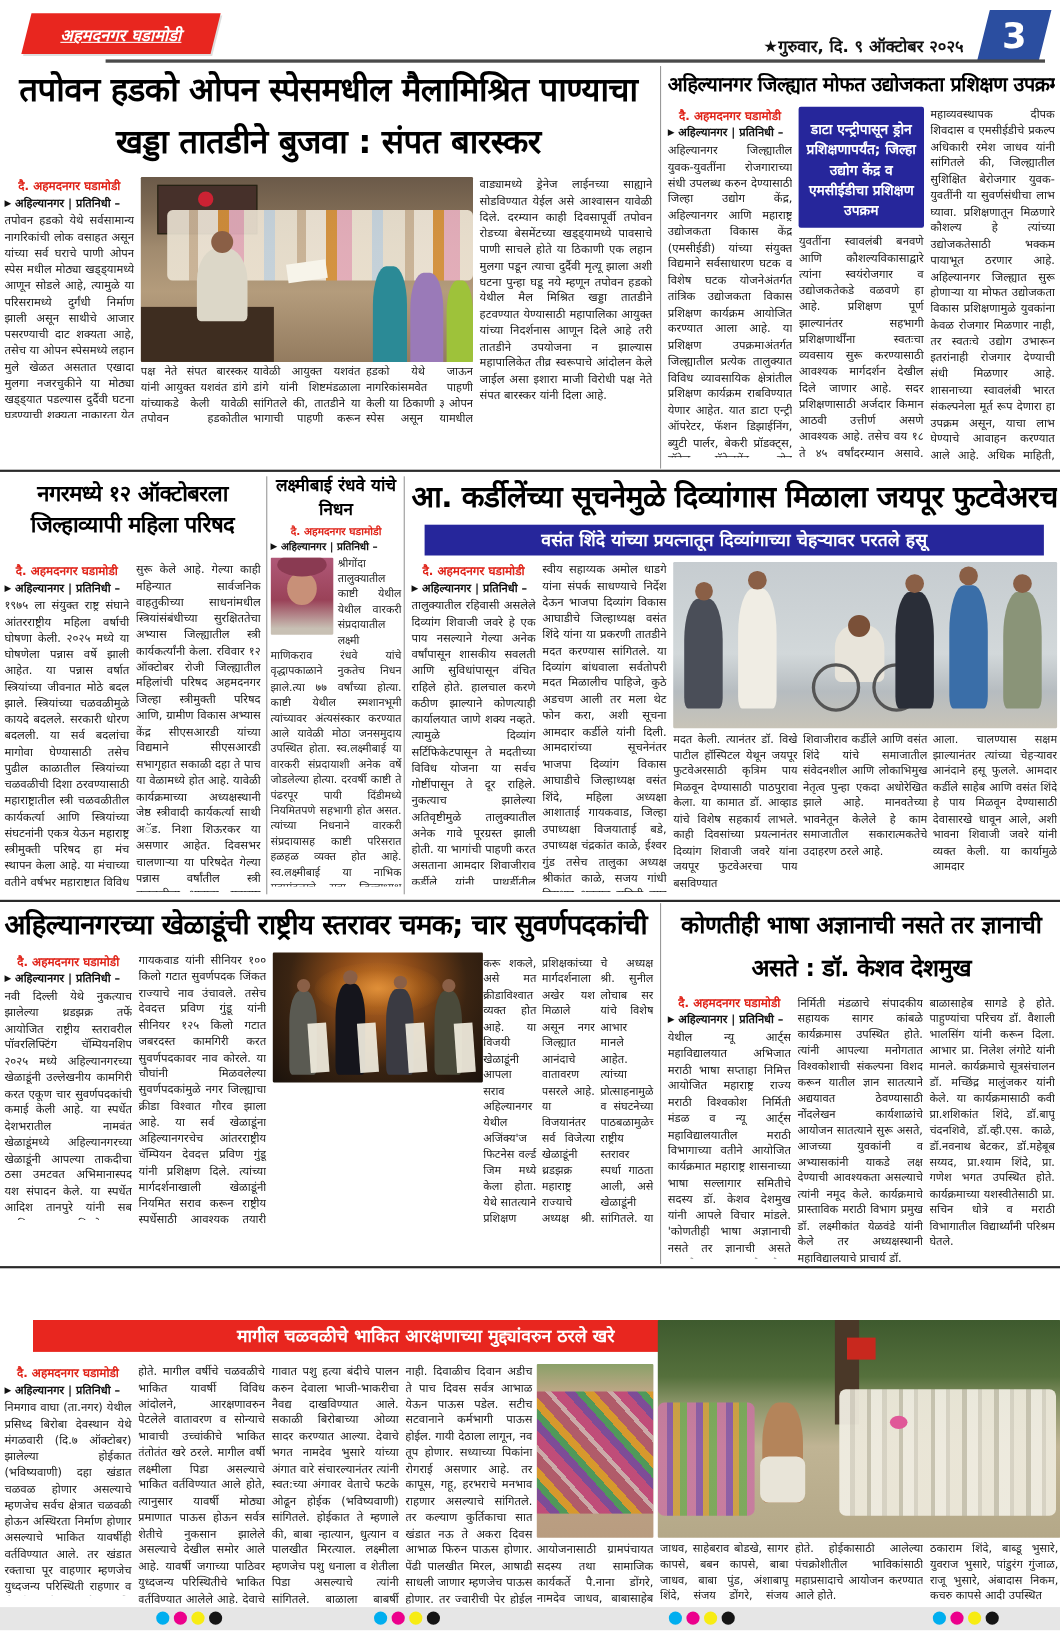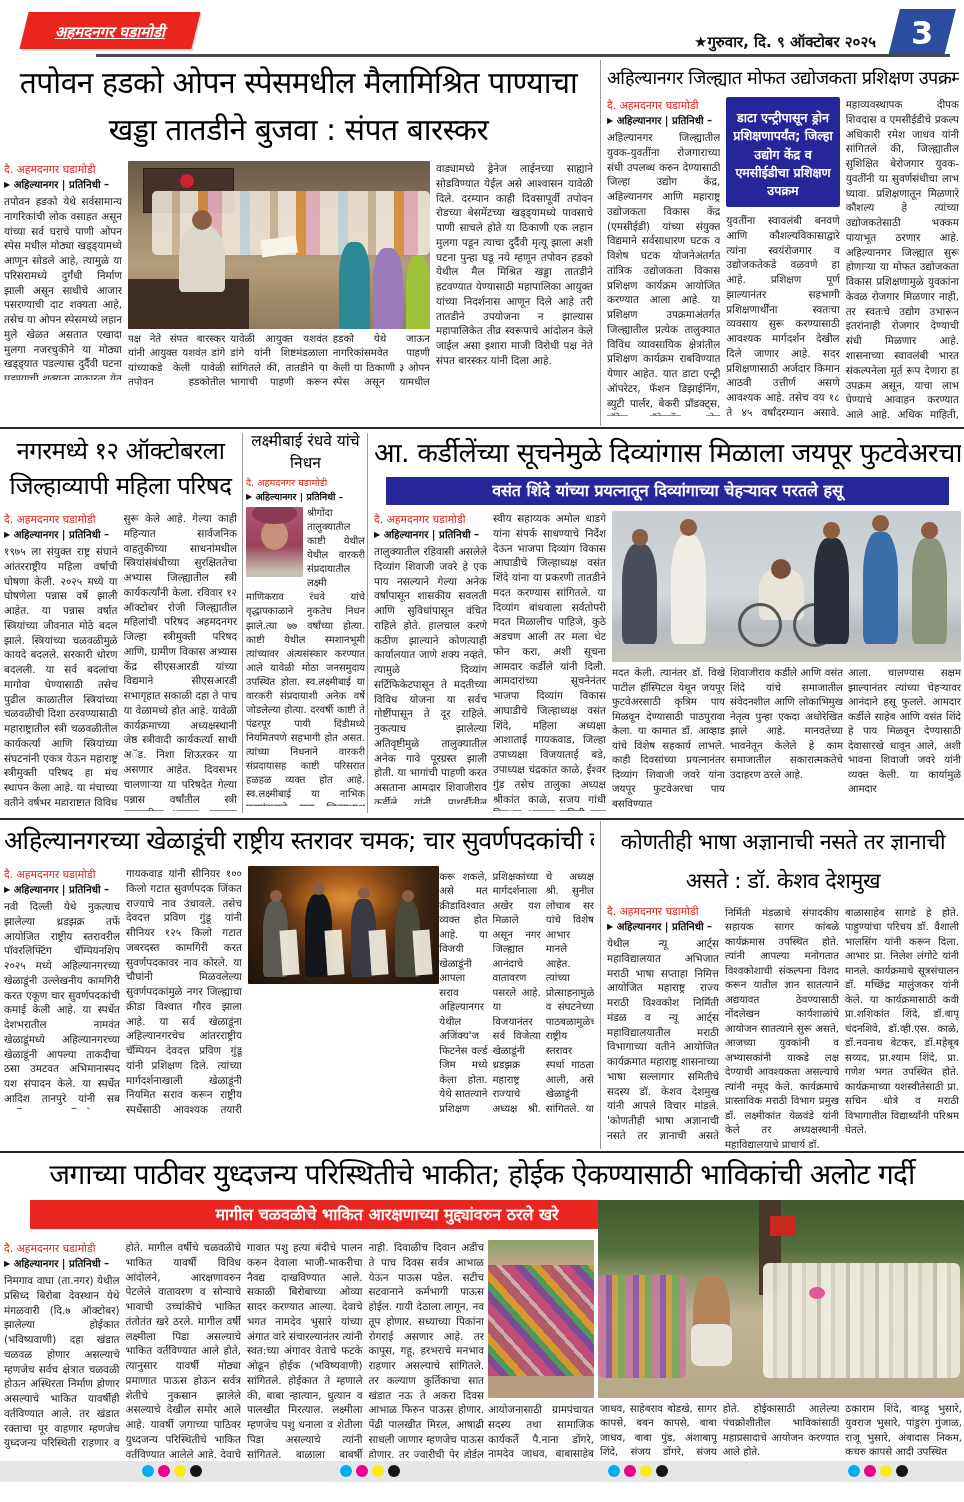--- a/index.html
+++ b/index.html
@@ -14,24 +14,24 @@
   .masthead span { transform:skewX(14deg); color:#fff; font-weight:bold; font-style:italic;
     font-size:15px; text-decoration:underline; white-space:nowrap; }
   .hdr-date { position:absolute; right:88px; top:31px; font-weight:bold; font-size:15px; color:#111; white-space:nowrap; }
   .pagenum { position:absolute; right:14px; top:9px; width:56px; height:47px; background:#2b4ea0;
     transform:skewX(-14deg); display:flex; align-items:center; justify-content:center; }
   .pagenum span { transform:skewX(14deg); color:#fff; font-weight:bold; font-size:32px; }
   .hdr-rule { position:absolute; left:96px; right:14px; top:54px; height:3px; background:#4a4a4a; }
 
   
   .bodytext { font-size:10.4px; line-height:1.42; text-align:justify; color:#1c1c1c; overflow:hidden; }
-  .byline-paper { color:#e02318; font-weight:normal; font-size:10.8px; }
+  .byline-paper { color:#e02318; font-weight:bold; font-size:10.8px; text-align:center; }
   .byline-loc { font-weight:bold; font-size:10.2px; margin:1px 0 3px 0; color:#111; }
   .bullet { font-size:8px; vertical-align:1px; }
-  .headline { font-weight:normal; color:#000; text-align:center; }
+  .headline { font-weight:bold; color:#000; text-align:center; }
   .band { color:#fff; font-weight:bold; text-align:center; overflow:hidden; white-space:nowrap; }
   .vrule { position:absolute; width:1px; background:#9a9a9a; }
   .hrule { position:absolute; left:0; width:964px; height:2px; background:#2a2a2a; }
   .nowrap { white-space:nowrap; overflow:hidden; }
   .photo { position:relative; overflow:hidden; border-radius:1px; }
   .fig { position:absolute; border-radius:38% 38% 10% 10%; }
   .fig::before { content:""; position:absolute; top:-15%; left:26%; width:48%; padding-top:48%;
     border-radius:50%; background:#8a5f46; }
 
   
@@ -62,21 +62,21 @@
   
   .secB { position:absolute; left:600px; top:60px; width:364px; height:366px; border-left:1px solid #999; padding:2px 5px 0 6px; }
   .secB .headline { font-size:18px; height:32px; line-height:32px; white-space:nowrap; overflow:hidden; letter-spacing:-0.4px; }
   .secB-row { display:flex; gap:6px; height:326px; margin-top:3px; }
   .secB-row > div { flex:1; }
   .bluebox { background:#26269b; color:#fff; font-weight:bold; font-size:12.6px; line-height:1.45;
     text-align:center; padding:12px 5px; height:110px; overflow:hidden; margin-bottom:6px; border-radius:2px; }
 
   
   .secC1 { position:absolute; left:0; top:431px; width:241px; height:385px; padding:3px 4px; }
-  .secC1 .headline { font-size:24px; line-height:1.45; height:73px; overflow:hidden; letter-spacing:-0.5px; }
+  .secC1 .headline { font-size:20px; line-height:1.45; height:73px; overflow:hidden; letter-spacing:-0.5px; }
   .secC1-row { display:flex; gap:6px; height:302px; margin-top:4px; }
   .secC1-row > div { flex:1; }
 
   .secC2 { position:absolute; left:246px; top:431px; width:119px; height:385px; }
   .secC2 .headline { font-size:15.5px; line-height:1.4; height:45px; overflow:hidden; }
   .secC2 .byline-paper { font-size:9.6px; }
   .secC2 .byline-loc { font-size:9.4px; }
   .secC2 .bodytext { font-size:9.9px; height:300px; }
   .ph-portrait { float:left; width:57px; height:70px; margin:1px 4px 2px 0;
     background:linear-gradient(180deg,#b05878 0%,#9a4258 55%,#c8c0b4 92%); }
@@ -328,21 +328,20 @@
           <div class="bodytext">निर्मिती मंडळाचे संपादकीय सहायक सागर कांबळे कार्यक्रमास उपस्थित होते. त्यांनी आपल्या मनोगतात विश्वकोशाची संकल्पना विशद करून यातील ज्ञान सातत्याने अद्ययावत ठेवण्यासाठी नोंदलेखन कार्यशाळांचे आयोजन सातत्याने सुरू असते, आजच्या युवकांनी व अभ्यासकांनी याकडे लक्ष देण्याची आवश्यकता असल्याचे त्यांनी नमूद केले. कार्यक्रमाचे प्रास्ताविक मराठी विभाग प्रमुख डॉ. लक्ष्मीकांत येळवंडे यांनी केले तर अध्यक्षस्थानी महाविद्यालयाचे प्राचार्य डॉ.</div>
           <div class="bodytext">बाळासाहेब सागडे हे होते. पाहुण्यांचा परिचय डॉ. वैशाली भालसिंग यांनी करून दिला. आभार प्रा. निलेश लंगोटे यांनी मानले. कार्यक्रमाचे सूत्रसंचालन डॉ. मच्छिंद्र मालुंजकर यांनी केले. या कार्यक्रमासाठी कवी प्रा.शशिकांत शिंदे, डॉ.बापू चंदनशिवे, डॉ.व्ही.एस. काळे, डॉ.नवनाथ बेटकर, डॉ.महेबूब सय्यद, प्रा.श्याम शिंदे, प्रा. गणेश भगत उपस्थित होते. कार्यक्रमाच्या यशस्वीतेसाठी प्रा. सचिन धोत्रे व मराठी विभागातील विद्यार्थ्यांनी परिश्रम घेतले.</div>
         </div>
       </div>
     </div>
   </div>
 
   <div class="hrule" style="top:1151px;"></div>
 
   <div class="secF">
-    <div class="headline nowrap">जगाच्या पाठीवर युध्दजन्य परिस्थितीचे भाकीत; होईक ऐकण्यासाठी भाविकांची अलोट गर्दी</div>
     <div class="band">मागील चळवळीचे भाकित आरक्षणाच्या मुद्द्यांवरुन ठरले खरे</div>
 
     <div class="photo ph-festival">
       <div class="fw-trunk"></div>
       <div class="fw-flag"></div>
       <div class="fw-crowdL"></div>
       <div class="fw-crowd"></div>
       <div class="fw-turban"></div>
       <div class="fw-man"></div>
     </div>

